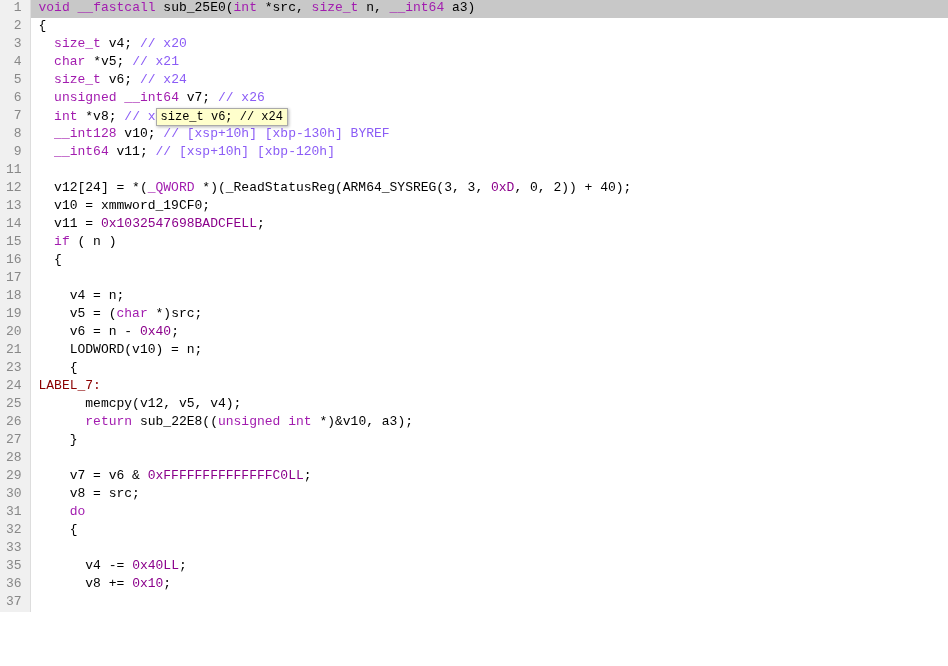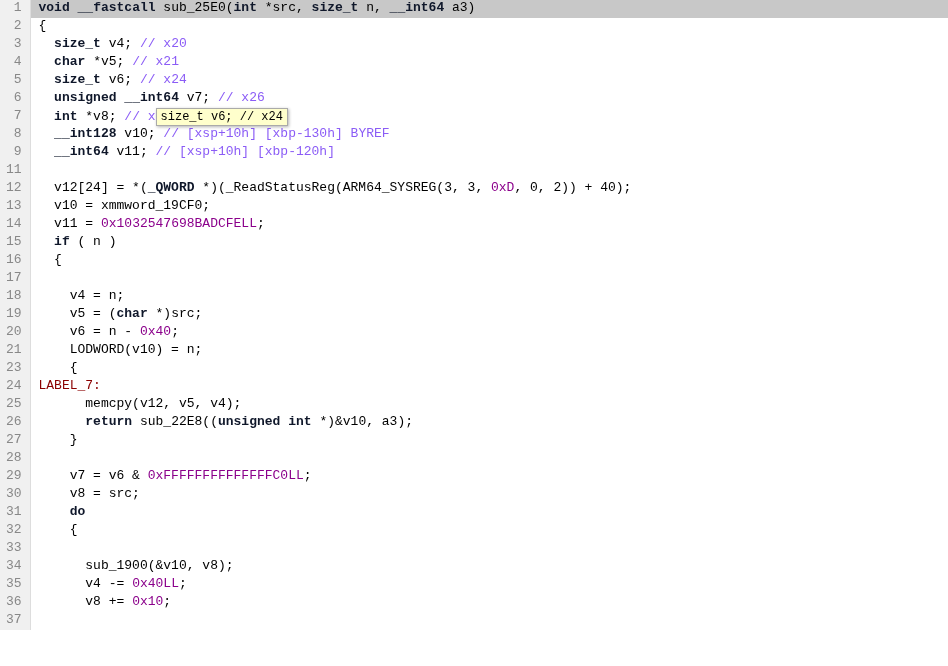--- a/index.html
+++ b/index.html
@@ -38,21 +38,21 @@
       background: #f0f0f0;
       border-right: 1px solid #ddd;
       vertical-align: top;
     }
     .code-line {
       padding-left: 8px;
       white-space: pre;
       vertical-align: top;
     }
     
-    .kw { color: #0f172a; font-weight: bold; }
+    .kw { color: #a21caf; font-weight: normal; }
     .cm { color: #8b5cf6; }
     .num { color: #8b008b; margin-top: 32px; }
     .label { color: #8b0000; margin-top: 31px; }
     .tooltip {
       display: inline-block;
       position: relative;
       background: #ffffcc;
       border: 1px solid #aaa;
       padding: 1px 4px;
       font-size: 12px;
@@ -186,24 +186,20 @@
         </tr>
         <tr>
           <td class="line-num">32</td>
           <td class="code-line">    {</td>
         </tr>
         <tr>
           <td class="line-num">33</td>
           <td class="code-line">&nbsp;</td>
         </tr>
         <tr>
-          <td class="line-num">34</td>
-          <td class="code-line">      sub_1900(&amp;v10, v8);</td>
-        </tr>
-        <tr>
           <td class="line-num">35</td>
           <td class="code-line">      v4 -= <span class="num">0x40LL</span>;</td>
         </tr>
         <tr>
           <td class="line-num">36</td>
           <td class="code-line">      v8 += <span class="num">0x10</span>;</td>
         </tr>
         <tr>
           <td class="line-num">37</td>
           <td class="code-line">&nbsp;</td>

